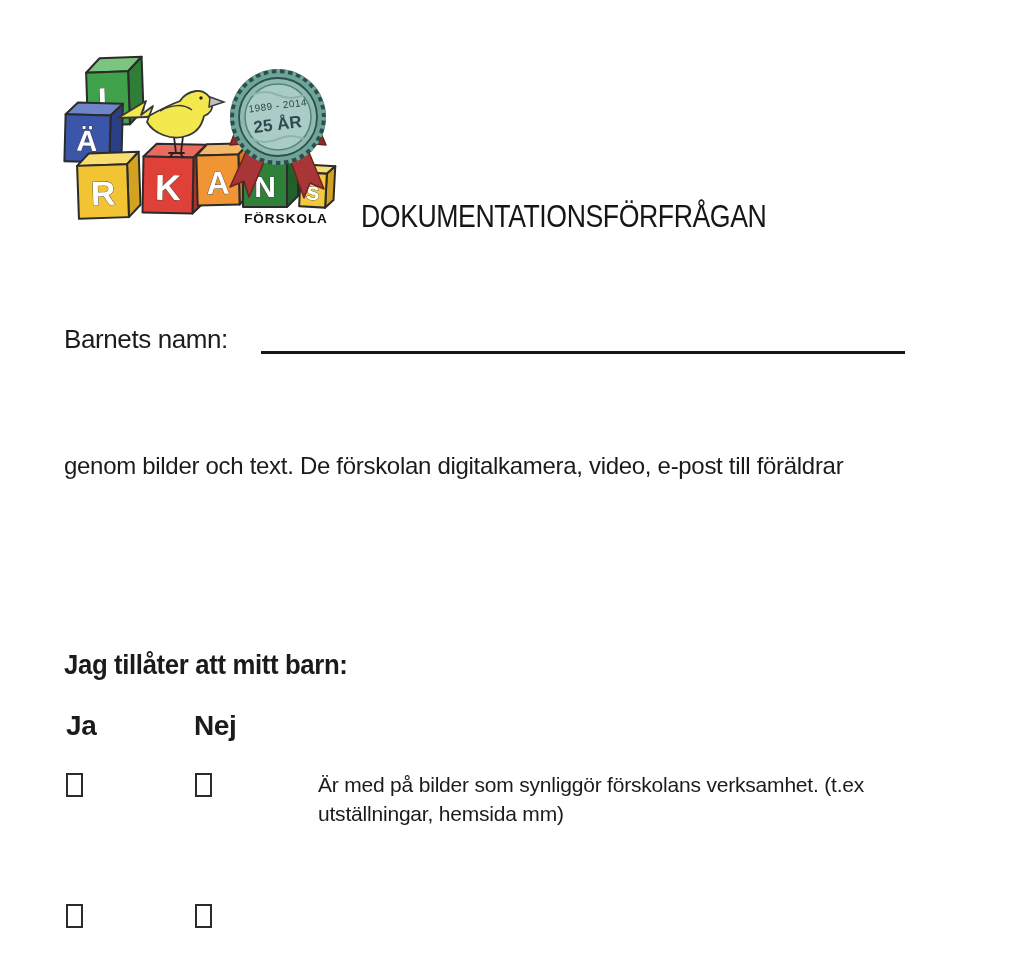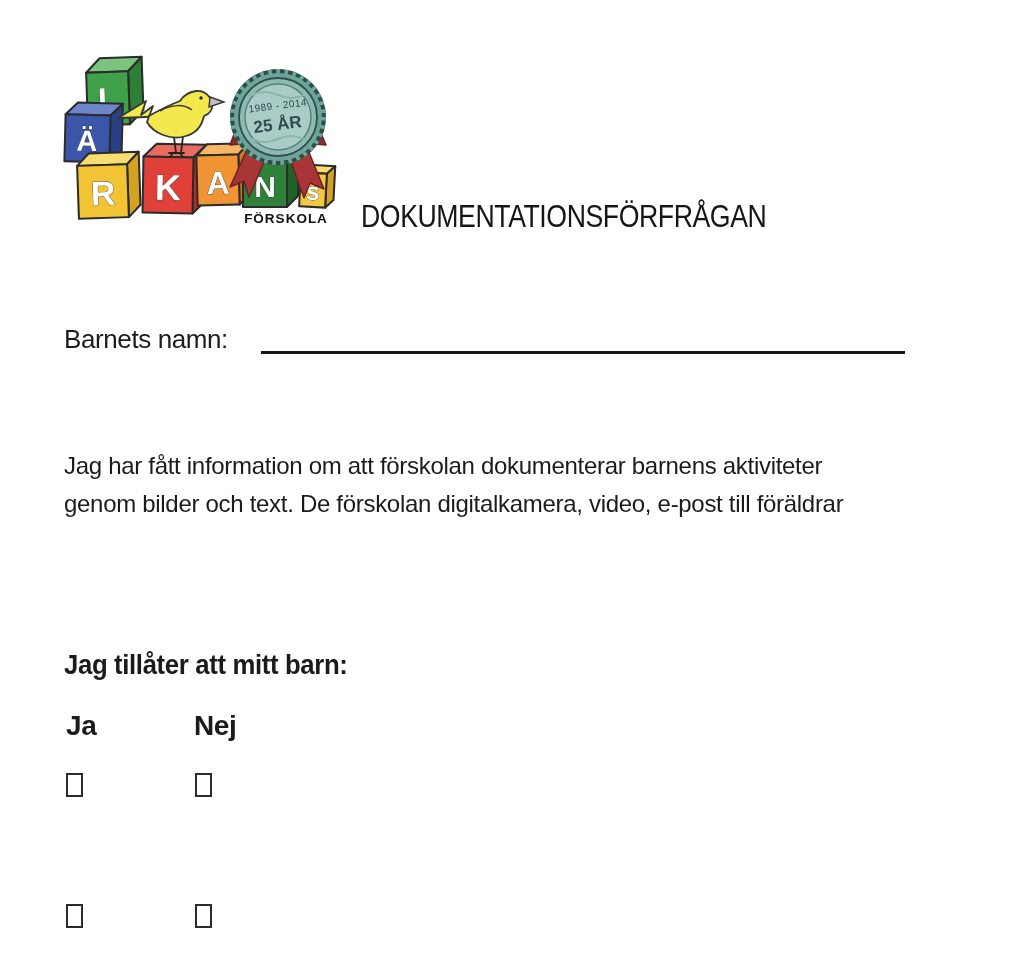--- a/index.html
+++ b/index.html
@@ -116,28 +116,31 @@
 
     <text x="236" y="178" font-size="13.5" font-weight="bold" letter-spacing="1" text-anchor="middle" fill="#101010">FÖRSKOLA</text>
   </svg>
 
   <div class="abs doc-title">DOKUMENTATIONSFÖRFRÅGAN</div>
 
   <div class="abs name-label">Barnets namn:</div>
   <div class="abs name-line"></div>
 
   <div class="abs intro">
-    <div>Jag har fått information om att förskolan dokumenterar barnens aktiviteter</div>
     <div>genom bilder och text. De förskolan digitalkamera, video, e-post till föräldrar</div>
   </div>
 
   <div class="abs perm-heading">Jag tillåter att mitt barn:</div>
 
   <div class="abs col-head col-ja">Ja</div>
   <div class="abs col-head col-nej">Nej</div>
 
   <div class="abs checkbox cb-1a"></div>
   <div class="abs checkbox cb-1b"></div>
+  <div class="abs item-text item-1">
+    <div>Är med på bilder som synliggör förskolans verksamhet. (t.ex</div>
+    <div>utställningar, hemsida mm)</div>
+  </div>
 
   <div class="abs checkbox cb-2a"></div>
   <div class="abs checkbox cb-2b"></div>
 
 </div>
 
 </body></html>

